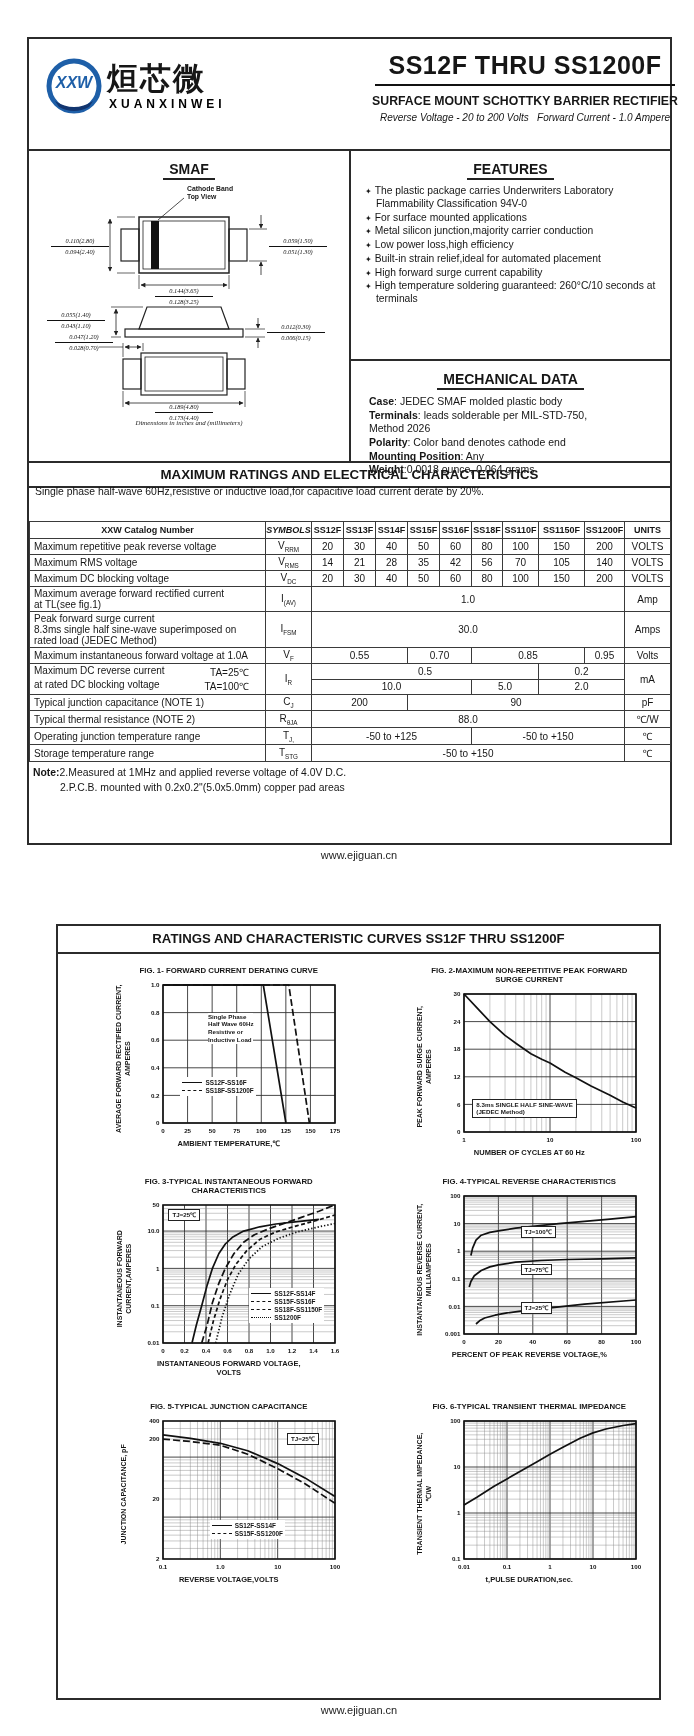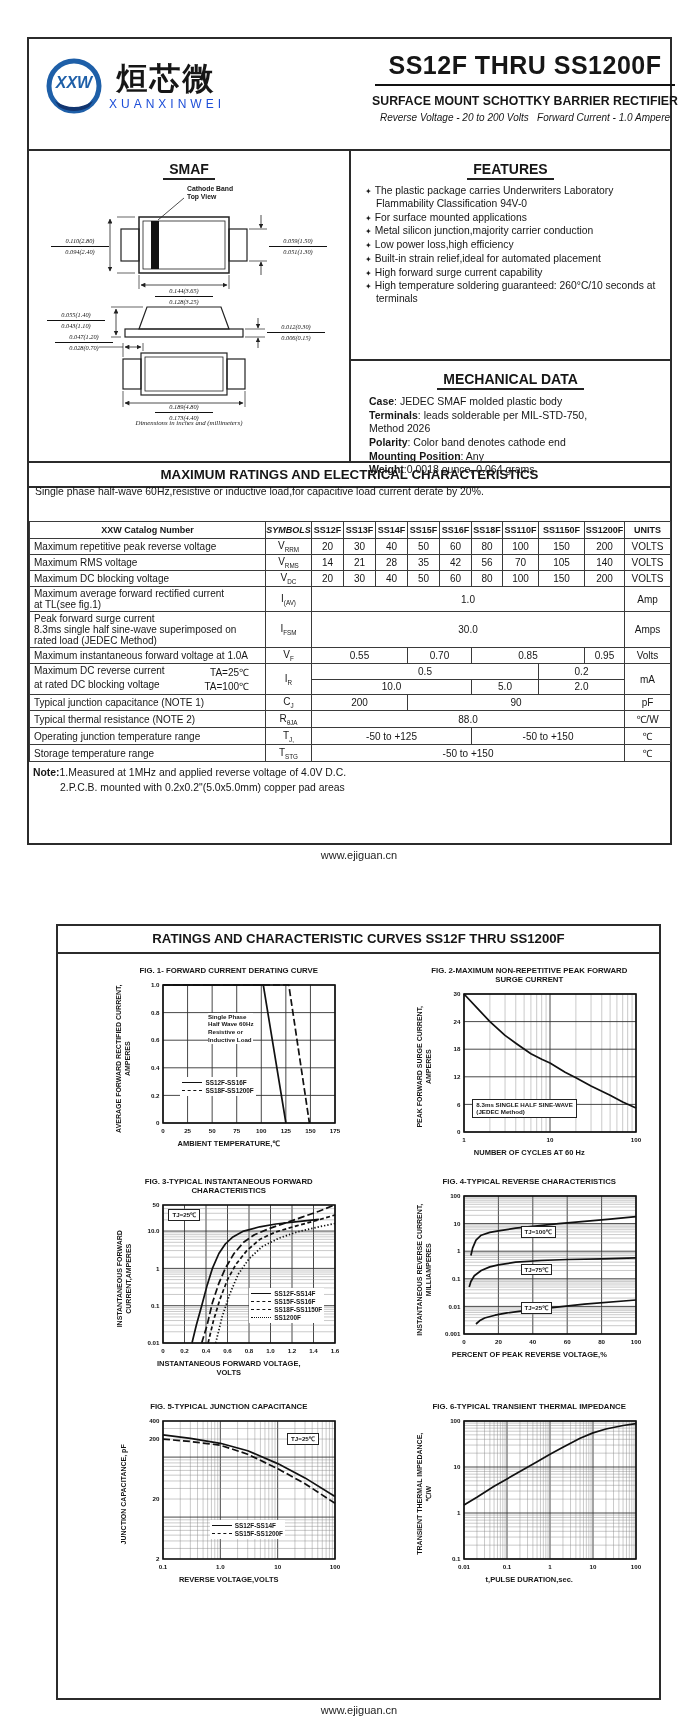--- a/index.html
+++ b/index.html
@@ -4,22 +4,22 @@
 <style>
   html,body{margin:0;padding:0;background:#fff;}
   body{width:694px;height:1736px;position:relative;font-family:"Liberation Sans",sans-serif;color:#161616;}
   .page{position:absolute;border:2px solid #2b2b2b;background:#fff;}
   .page1{left:27px;top:37px;width:641px;height:804px;}
   .page2{left:56px;top:924px;width:601px;height:772px;}
 
   
   .hdr{position:absolute;left:0;top:0;right:0;height:110px;border-bottom:2px solid #2b2b2b;}
   .logo-wrap{position:absolute;left:16px;top:18px;display:flex;align-items:flex-start;}
-  .logo-cn{font-size:31px;font-weight:bold;letter-spacing:2px;margin-left:4px;line-height:1.0;margin-top:6px;text-align:center;}
-  .logo-en{font-size:12px;font-weight:normal;letter-spacing:4px;margin-left:6px;margin-top:3px;color:#1d4ed8;}
+  .logo-cn{font-size:31px;font-weight:bold;letter-spacing:2px;margin-left:4px;line-height:1.0;margin-top:6px;}
+  .logo-en{font-size:12px;font-weight:bold;letter-spacing:4px;margin-left:6px;margin-top:3px;color:#000000;}
   .titleblock{position:absolute;left:338px;top:12px;width:316px;}
   .ds-title{font-size:25px;font-weight:bold;text-align:center;letter-spacing:0.5px;}
   .ds-rule{border:none;border-top:2.5px solid #111;margin:4px 8px 8px 8px;}
   .ds-sub{font-size:12.3px;font-weight:bold;text-align:center;}
   .ds-tag{font-size:10px;font-style:italic;text-align:center;margin-top:4px;}
 
   
   .leftcol{position:absolute;left:0;top:112px;width:320px;height:310px;}
   .vline{position:absolute;left:320px;top:112px;width:0;height:310px;border-left:2px solid #2b2b2b;}
   .rightcol{position:absolute;left:322px;top:112px;right:0;height:310px;}
@@ -375,21 +375,21 @@
       </tr>
       <tr>
         <td class="lbl">Storage temperature range</td>
         <td><span class="sm">T</span><sub class="ss">STG</sub></td>
         <td colspan="9">-50 to +150</td>
         <td>℃</td>
       </tr>
     </tbody>
       </table>
     <div class="notes">
-      <div><b>Note:</b><span>1.Measured at 1MHz and applied reverse voltage of 4.0V D.C.</span></div>
+      <div><b>Note:</b><span>2.Measured at 1MHz and applied reverse voltage of 4.0V D.C.</span></div>
       <div class="n2">2.P.C.B. mounted with 0.2x0.2"(5.0x5.0mm) copper pad areas</div>
     </div>
   </div>
 </div>
 
 <div class="pfooter f1">www.ejiguan.cn</div>
 
 <div class="page page2">
   <div class="p2title">RATINGS AND CHARACTERISTIC CURVES SS12F THRU SS1200F</div>
 

